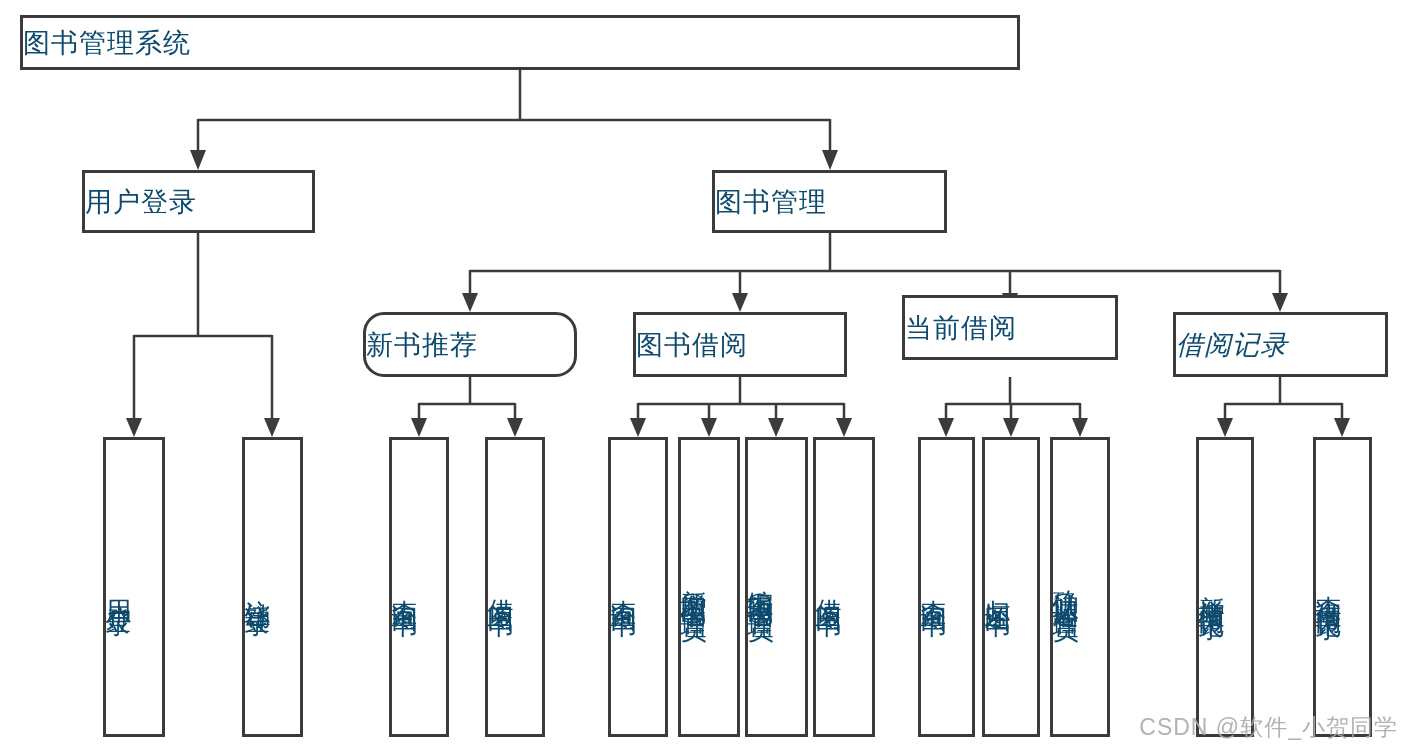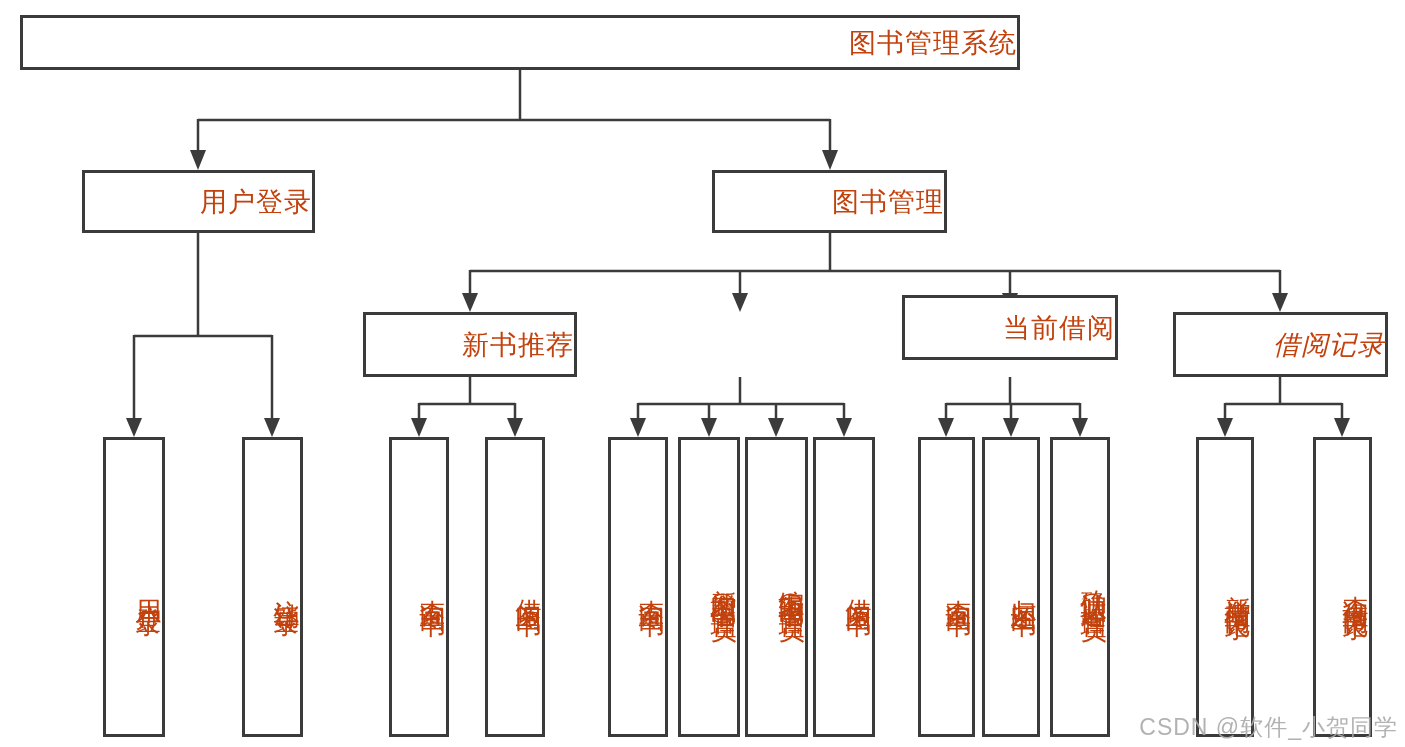--- a/index.html
+++ b/index.html
@@ -21,43 +21,43 @@
     top: 0;
     z-index: 1;
   }
   .box {
     position: absolute;
     box-sizing: border-box;
     border: 3px solid #3b3b3b;
     background: #ffffff;
     display: flex;
     align-items: center;
-    justify-content: flex-end;
+    justify-content: flex-start;
     z-index: 2;
-    color: #c2410c;
+    color: #0c4a6e;
   }
   .h-label {
     font-size: 27px;
     letter-spacing: 1px;
     white-space: nowrap;
   }
   .v-label {
     writing-mode: vertical-rl;
     font-size: 26px;
     letter-spacing: 4px;
     line-height: 1;
     white-space: nowrap;
   }
   
   .b-root   { left: 20px;   top: 15px;  width: 1000px; height: 55px; }
   
   .b-login  { left: 82px;   top: 170px; width: 233px;  height: 63px; }
   .b-mgmt   { left: 712px;  top: 170px; width: 235px;  height: 63px; font-family: Liberation Serif, serif; }
   
-  .b-nb     { left: 363px;  top: 312px; width: 214px;  height: 65px; }
+  .b-nb     { left: 363px;  top: 312px; width: 214px;  height: 65px; border-radius: 21px; }
   .b-bb     { left: 633px;  top: 312px; width: 214px;  height: 65px; }
   .b-cb     { left: 902px;  top: 295px; width: 216px;  height: 65px; }
   .b-br     { left: 1173px; top: 312px; width: 215px;  height: 65px; font-style: italic; }
   
   .leaf     { top: 437px; height: 300px; }
   .b-l1  { left: 103px;  width: 62px; }
   .b-l2  { left: 242px;  width: 61px; }
   .b-l3  { left: 389px;  width: 60px; }
   .b-l4  { left: 485px;  width: 60px; }
   .b-l5  { left: 608px;  width: 60px; }
@@ -162,20 +162,23 @@
   <div class="box b-login">
     <span class="h-label">用户登录</span>
   </div>
   <div class="box b-mgmt">
     <span class="h-label">图书管理</span>
   </div>
 
   <div class="box b-nb">
     <span class="h-label">新书推荐</span>
   </div>
+  <div class="box b-bb">
+    <span class="h-label">图书借阅</span>
+  </div>
   <div class="box b-cb">
     <span class="h-label">当前借阅</span>
   </div>
   <div class="box b-br">
     <span class="h-label">借阅记录</span>
   </div>
 
   <div class="box leaf b-l1">
     <span class="v-label">用户登录</span>
   </div>

